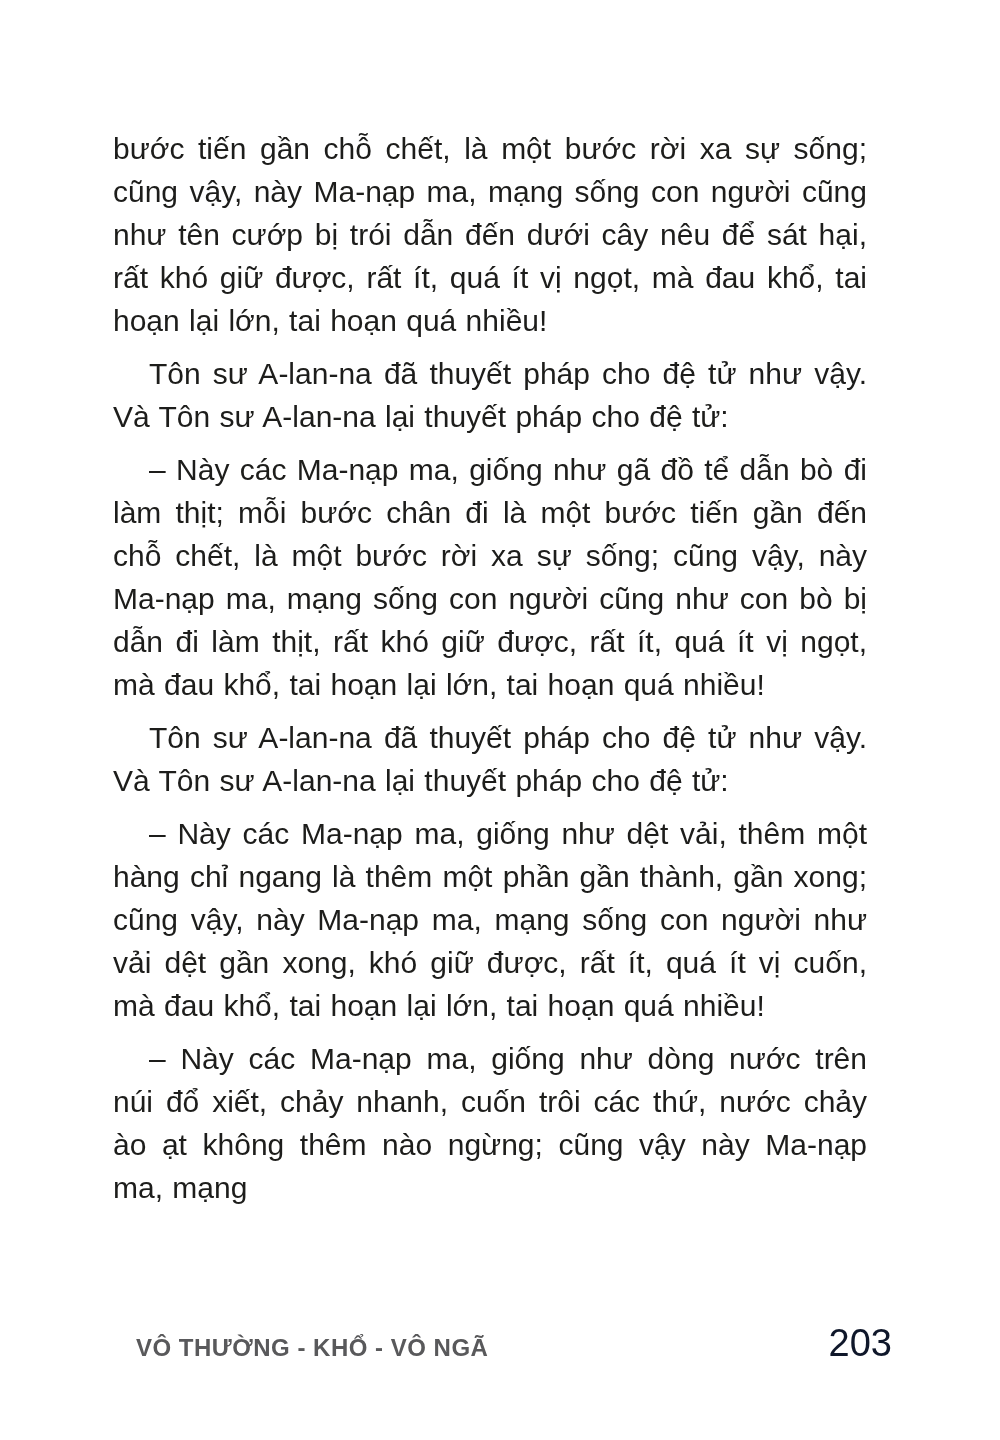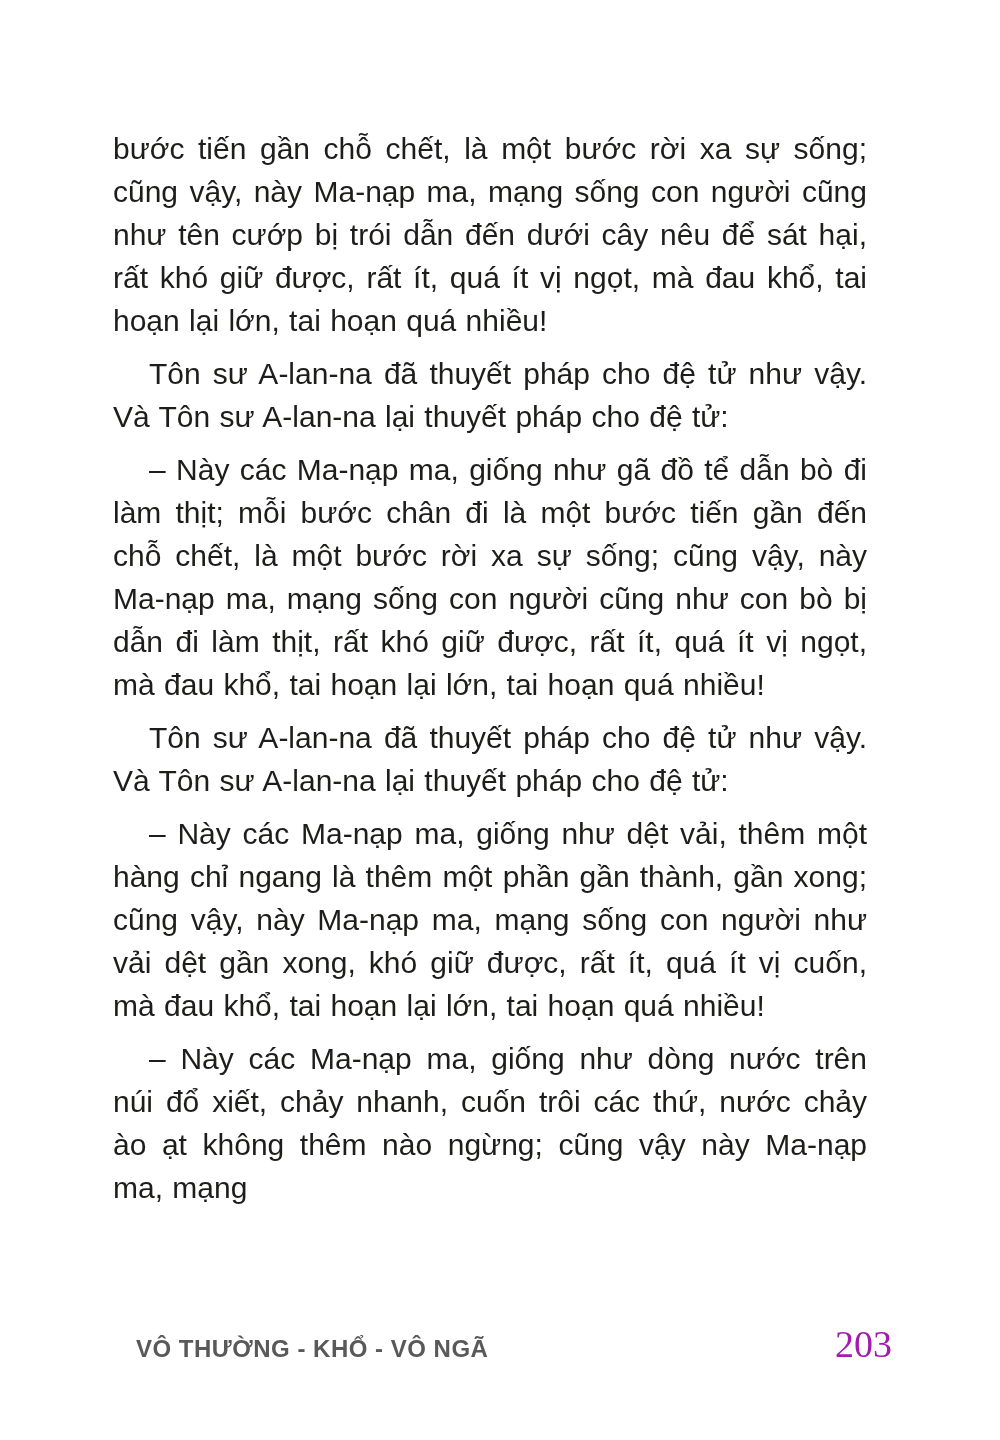--- a/index.html
+++ b/index.html
@@ -50,23 +50,23 @@
     margin-left: 24px;
   }
   .running-title {
     font-family: "Liberation Sans", "DejaVu Sans", sans-serif;
     font-weight: 700;
     font-size: 24px;
     letter-spacing: 0.5px;
     color: #59595b;
   }
   .page-number {
-    font-family: Liberation Serif, serif;
+    font-family: Liberation Sans, sans-serif;
     font-size: 38px;
-    color: #a21caf;
+    color: #0f172a;
   }
 </style>
 </head>
 <body>
 
 <div class="page">
 
   <main class="text-block">
     <p class="para flush">bước tiến gần chỗ chết, là một bước rời xa sự sống; cũng vậy, này Ma-nạp ma, mạng sống con người cũng như tên cướp bị trói dẫn đến dưới cây nêu để sát hại, rất khó giữ được, rất ít, quá ít vị ngọt, mà đau khổ, tai hoạn lại lớn, tai hoạn quá nhiều!</p>
     <p class="para indent">Tôn sư A-lan-na đã thuyết pháp cho đệ tử như vậy. Và Tôn sư A-lan-na lại thuyết pháp cho đệ tử:</p>

